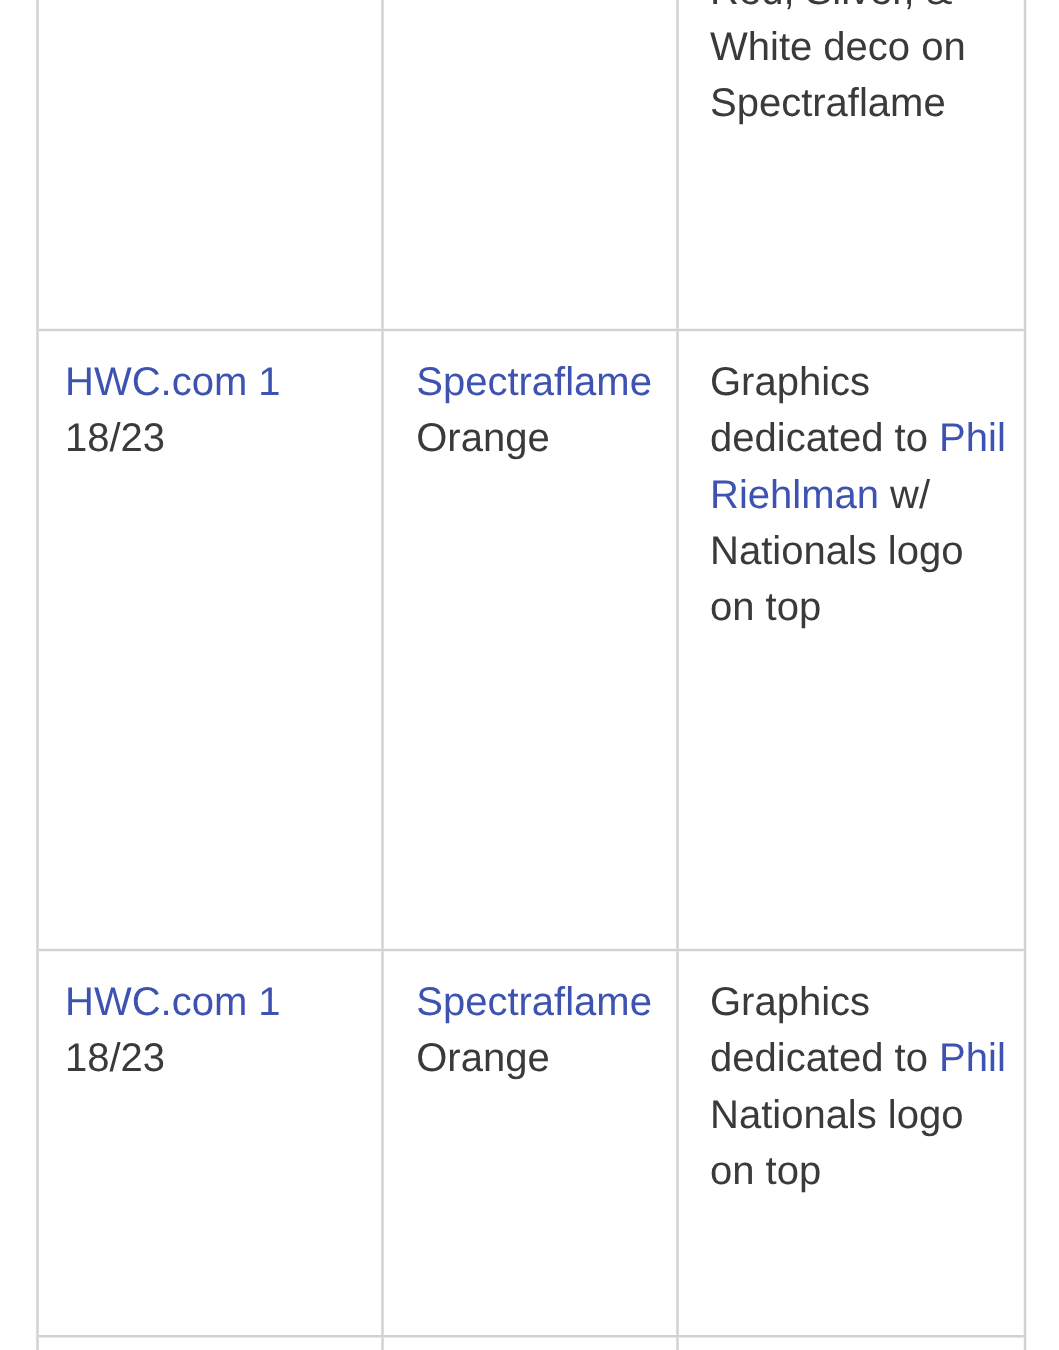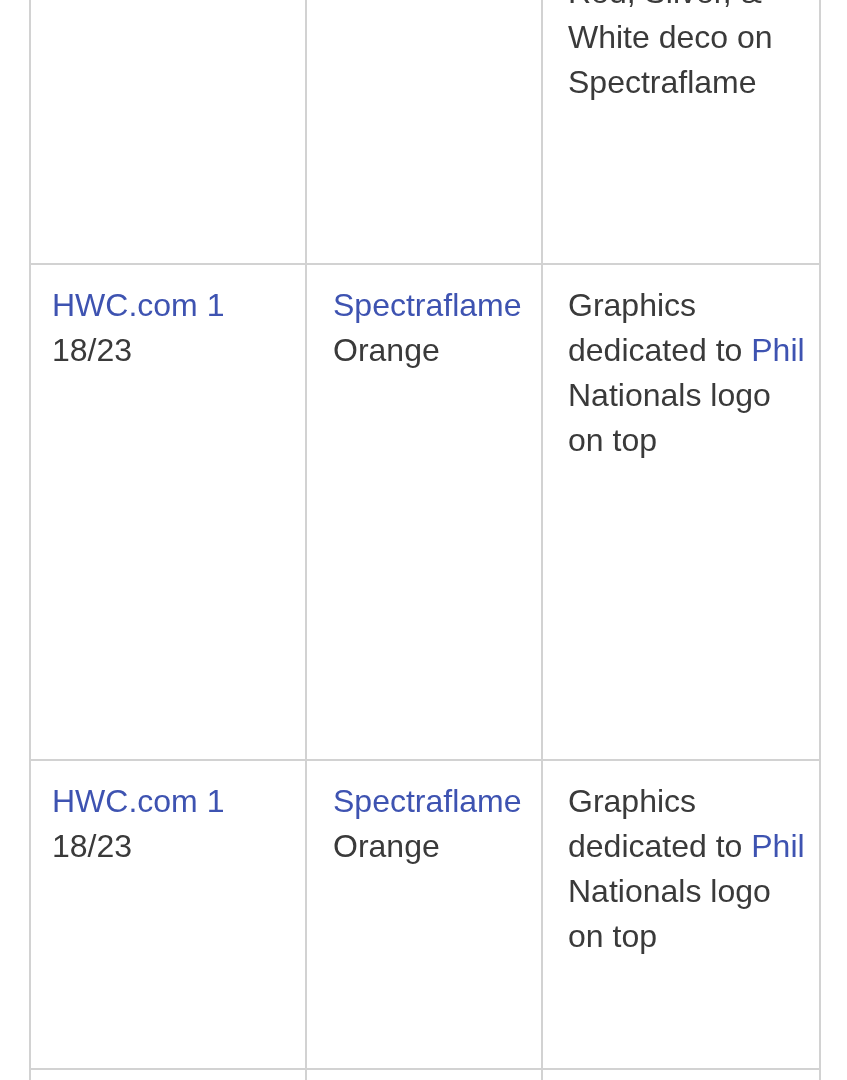--- a/index.html
+++ b/index.html
@@ -96,20 +96,21 @@
         <div class="cell c1">
           <div class="cell-text">
             <div class="line"><a class="lnk">Spectraflame</a></div>
             <div class="line"><span>Orange</span></div>
           </div>
         </div>
         <div class="cell c2">
           <div class="cell-text">
             <div class="line"><span>Graphics</span></div>
             <div class="line"><span>dedicated to </span><a class="lnk">Phil</a></div>
+            <div class="line"><a class="lnk">Riehlman</a><span> w/</span></div>
             <div class="line"><span>Nationals logo</span></div>
             <div class="line"><span>on top</span></div>
           </div>
         </div>
       </div>
       <div class="row r2">
         <div class="cell c0">
           <div class="cell-text">
             <div class="line"><a class="lnk">HWC.com 1</a></div>
             <div class="line"><span>18/23</span></div>

